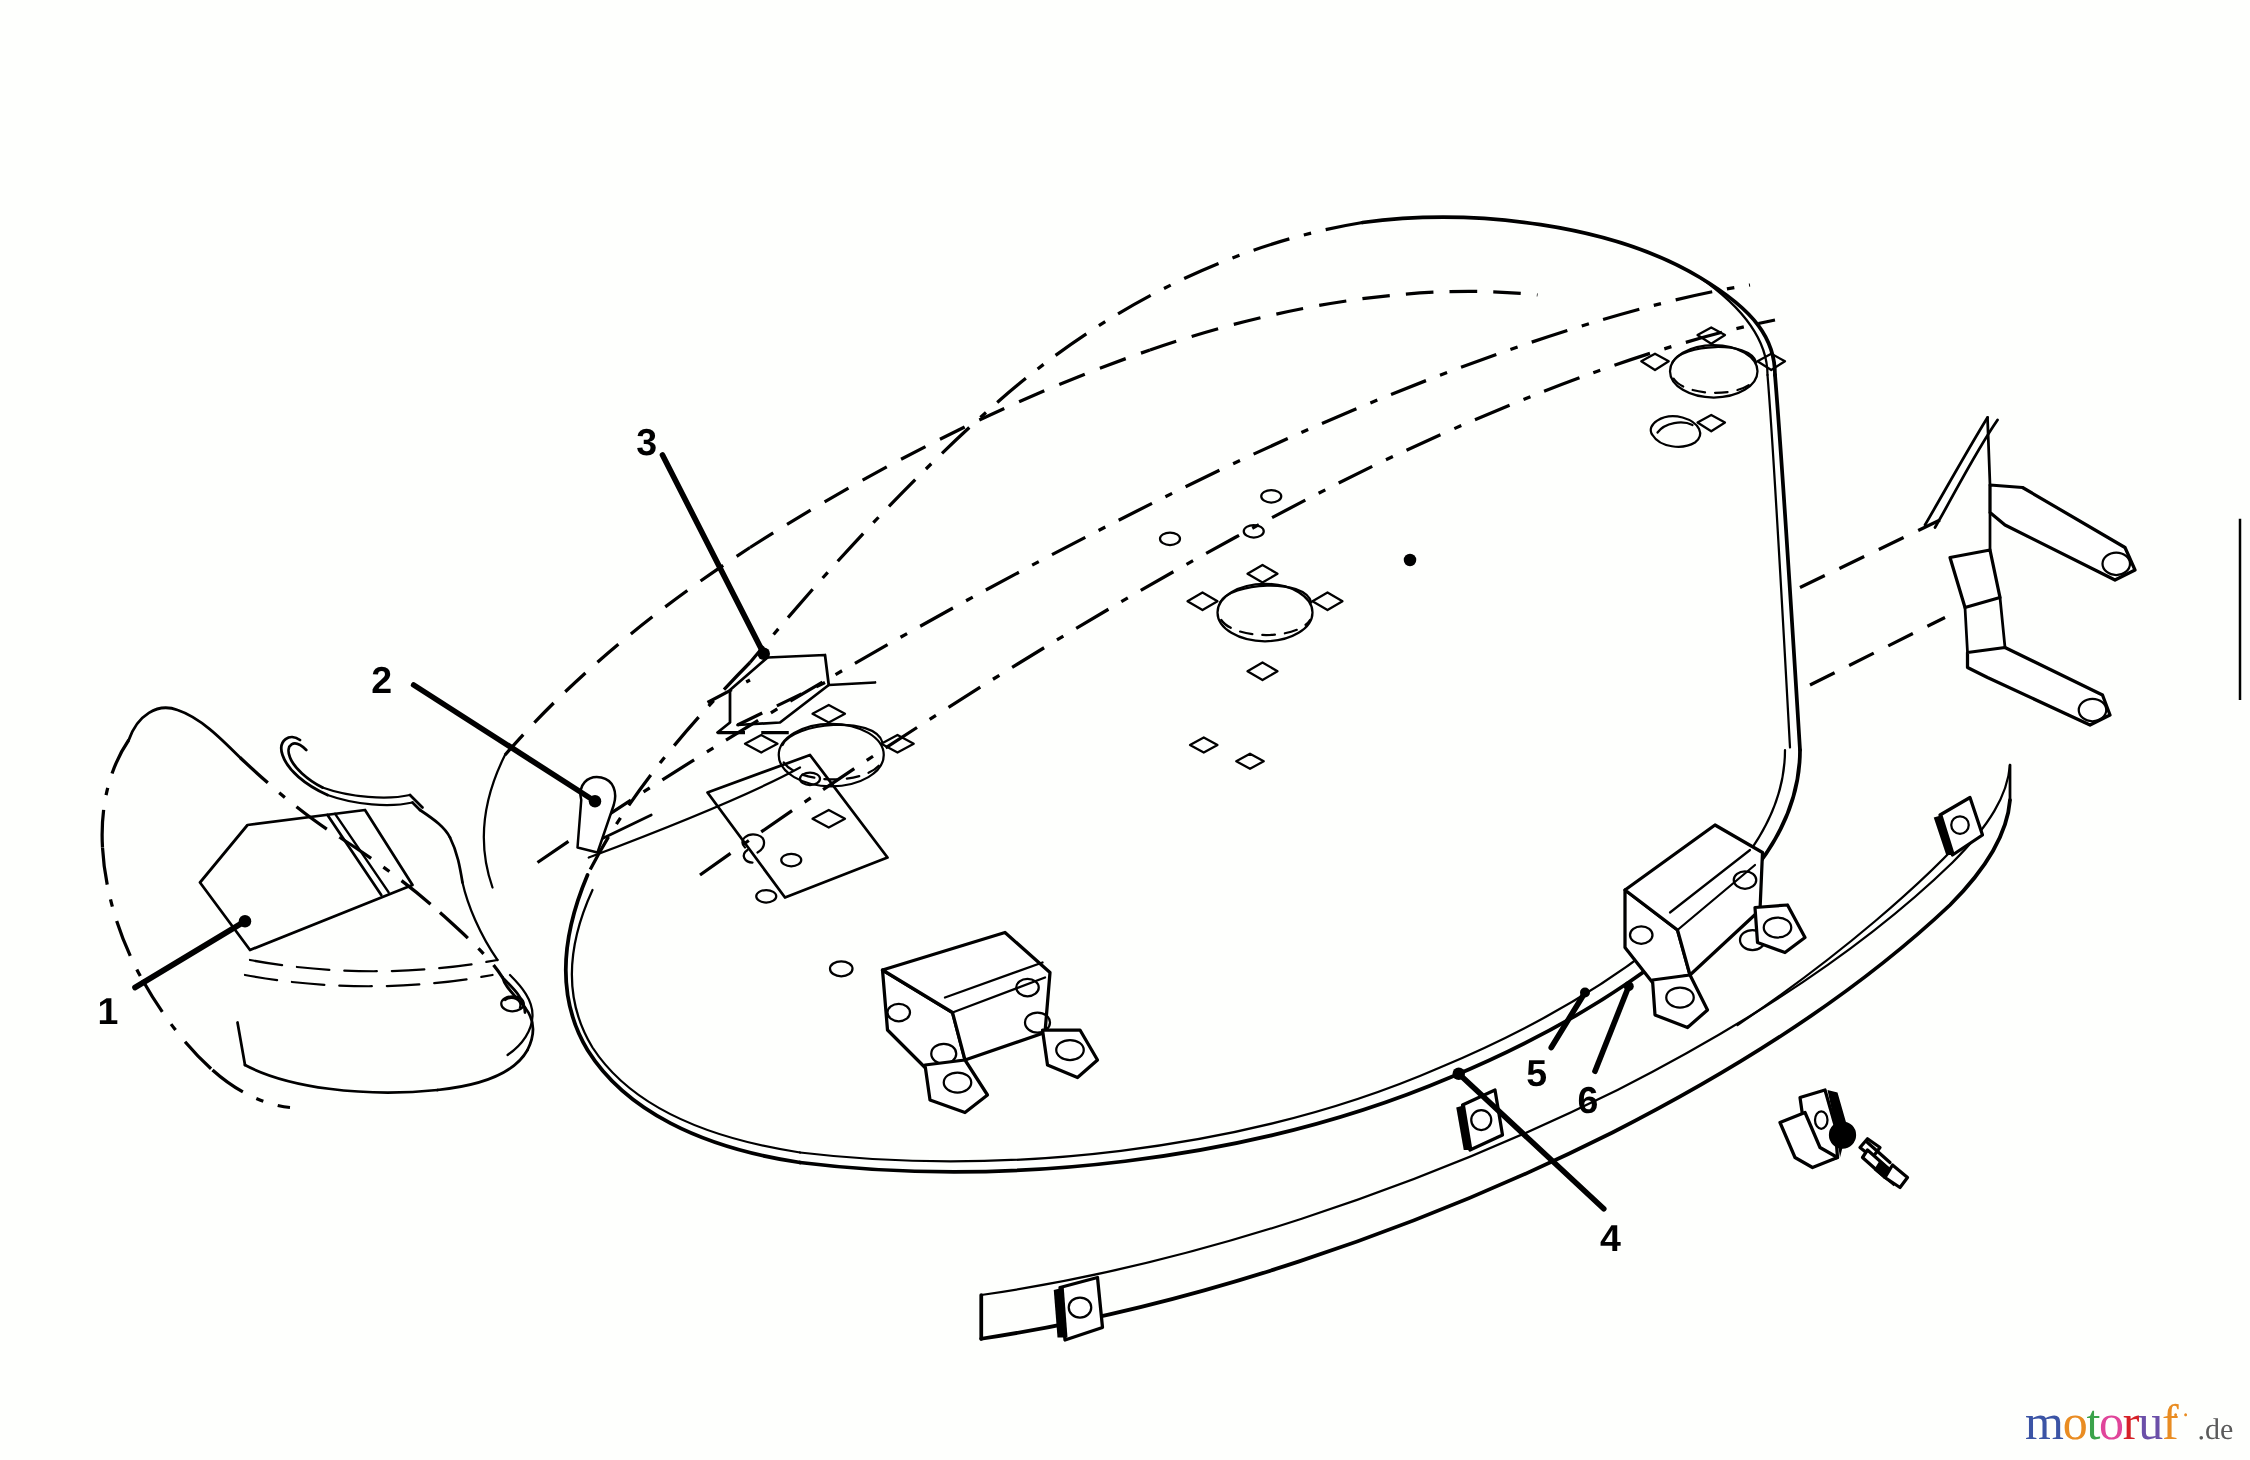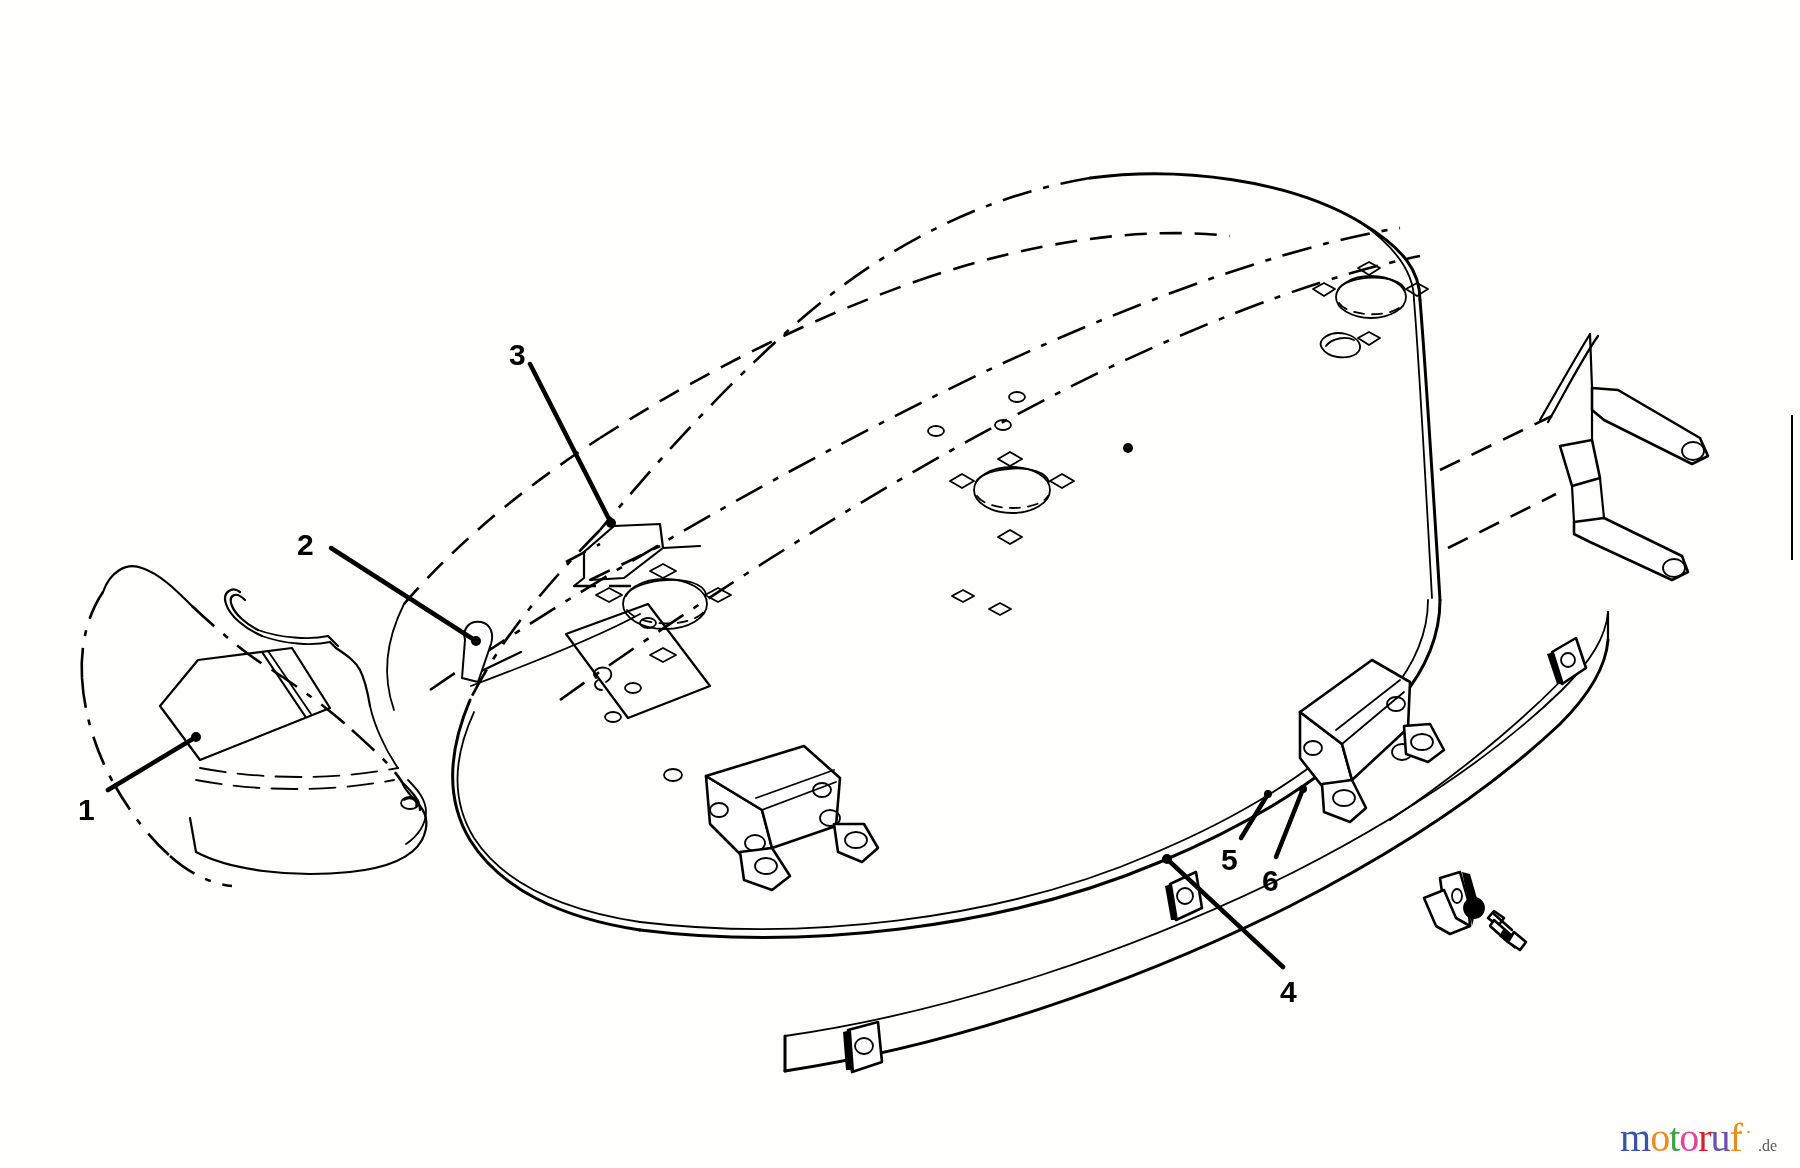--- a/index.html
+++ b/index.html
@@ -38,21 +38,21 @@
     left: 1620px;
     top: 1118px;
     font-family: "Liberation Serif", serif;
     font-size: 40px;
     line-height: 1;
     letter-spacing: -1px;
     white-space: nowrap;
   }
   #watermark .wm-l { font-weight: 400; }
   #watermark .wm-de {
-    font-size: 16px;
+    font-size: 24px;
     color: #5a5a5a;
     letter-spacing: 0;
   }
   #watermark .wm-dot {
     font-size: 18px;
     position: relative;
     top: -18px;
     left: -6px;
   }
 </style>

